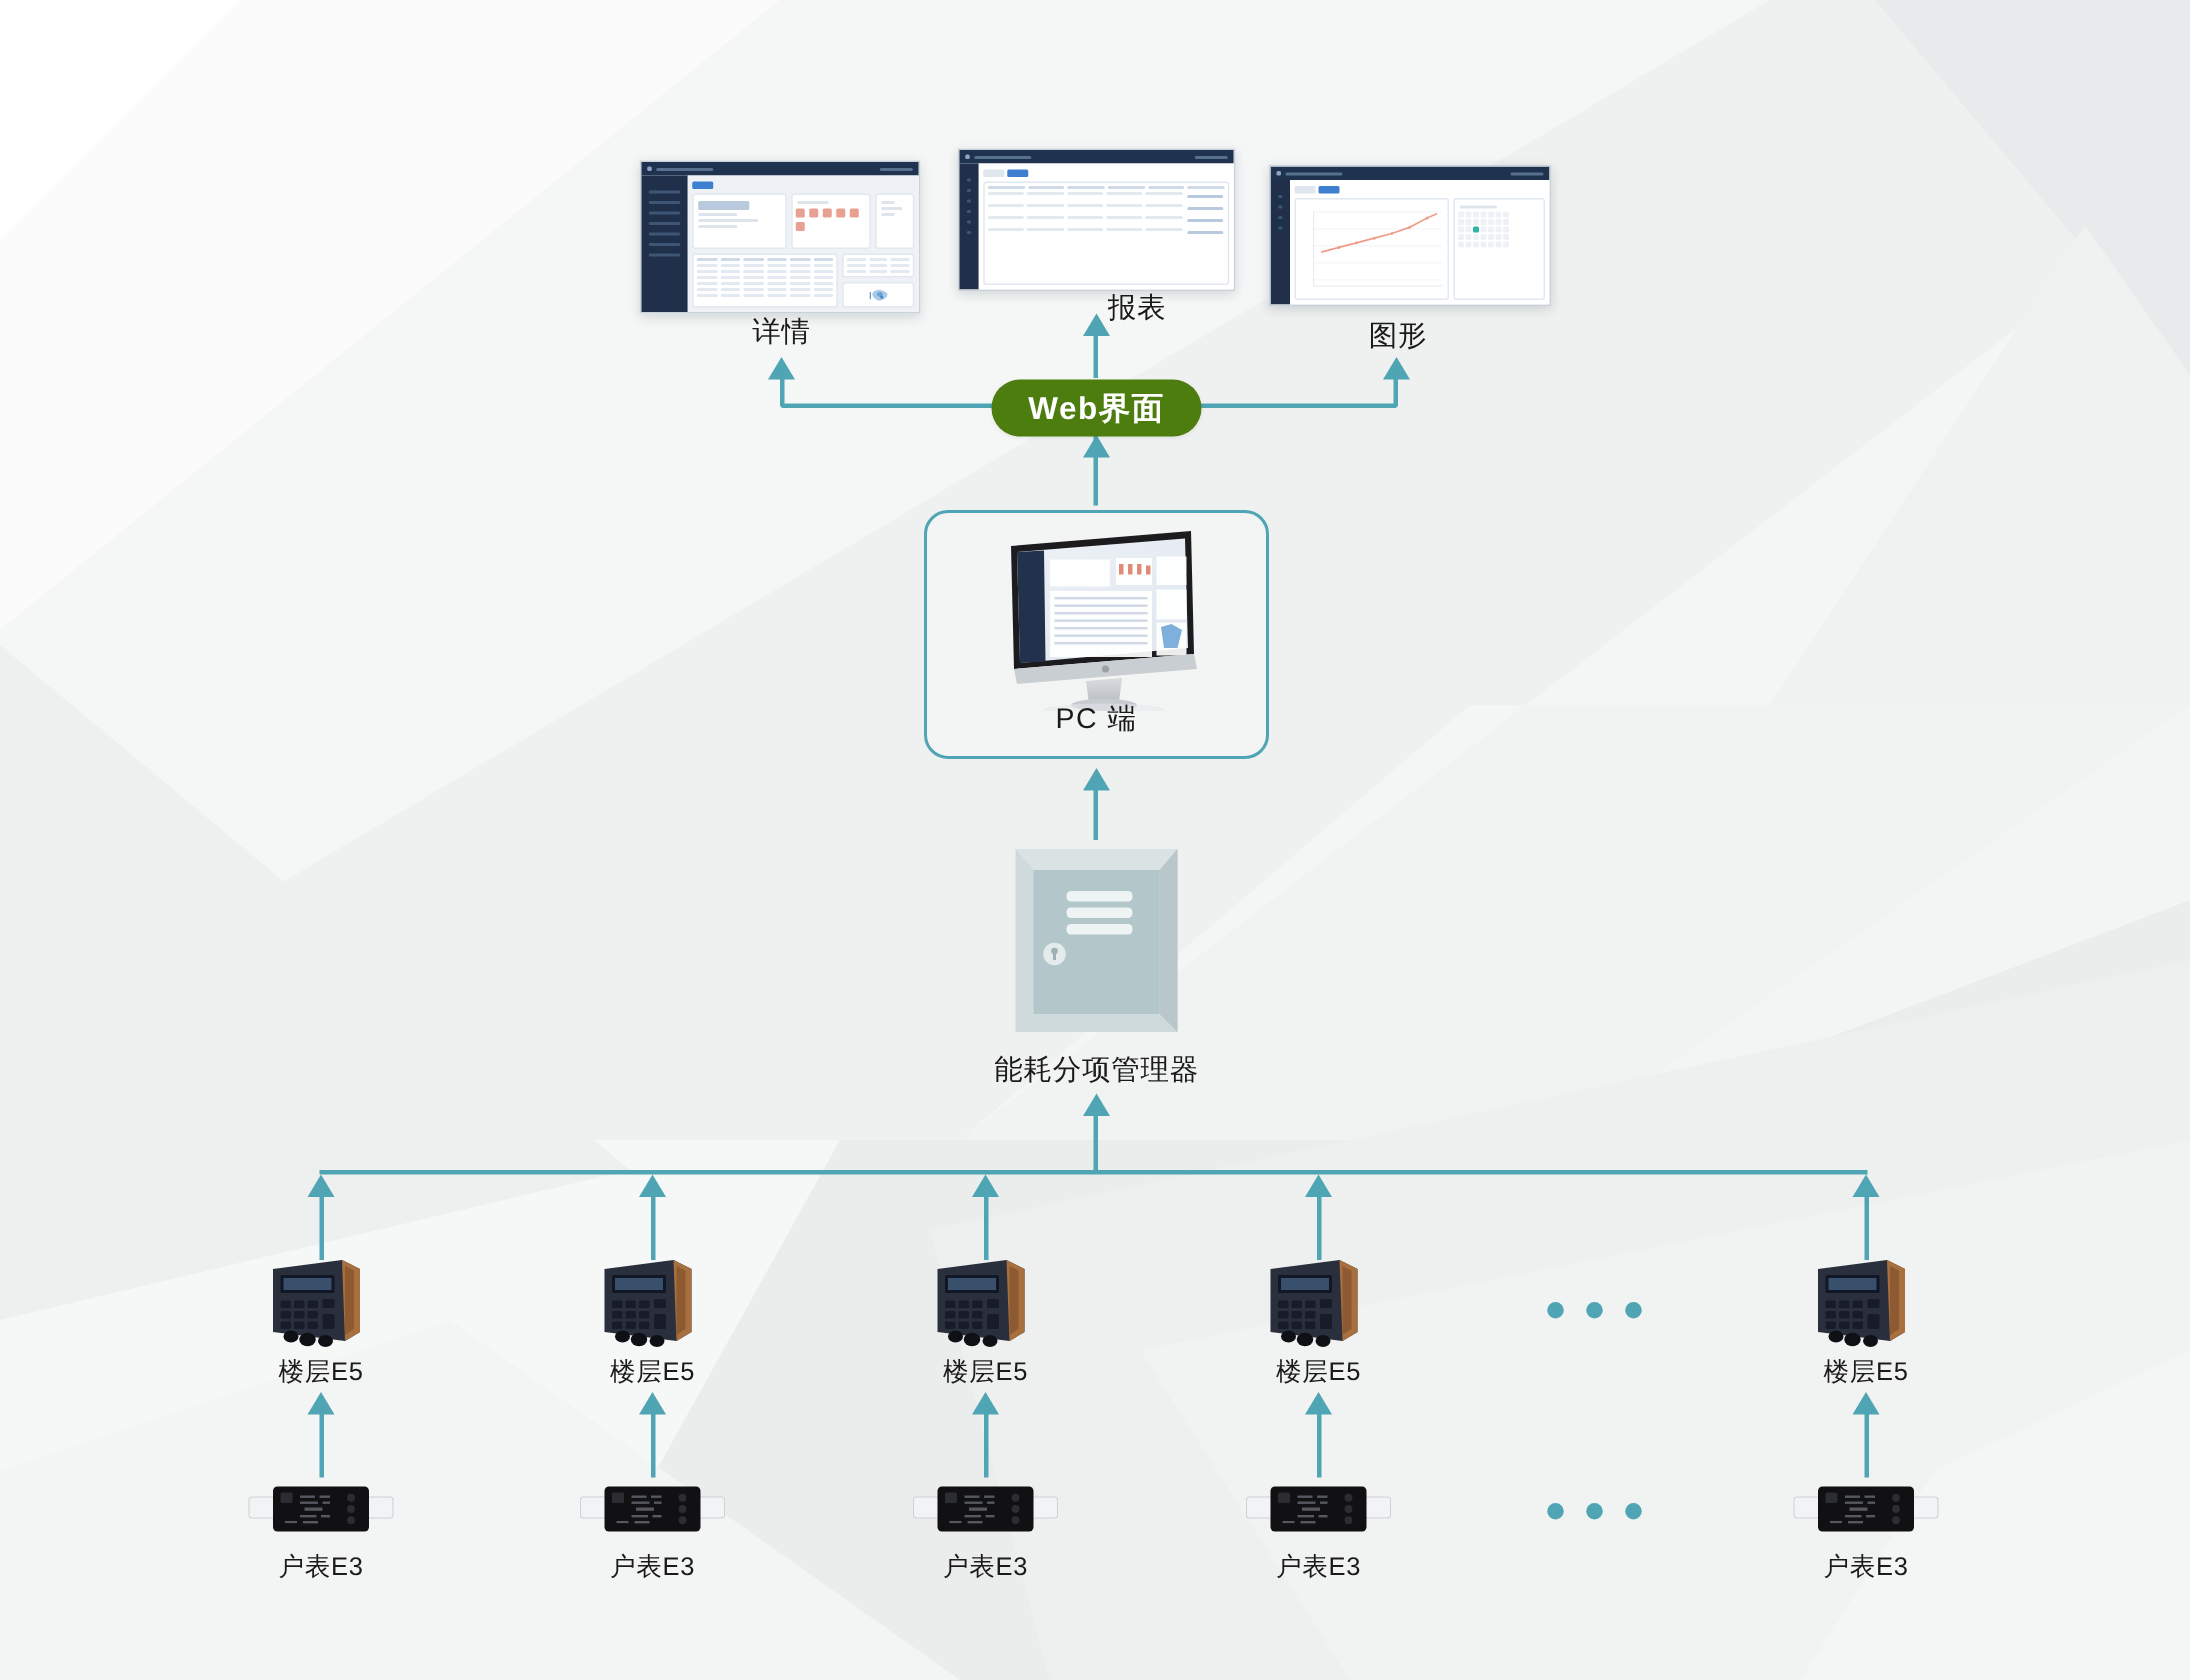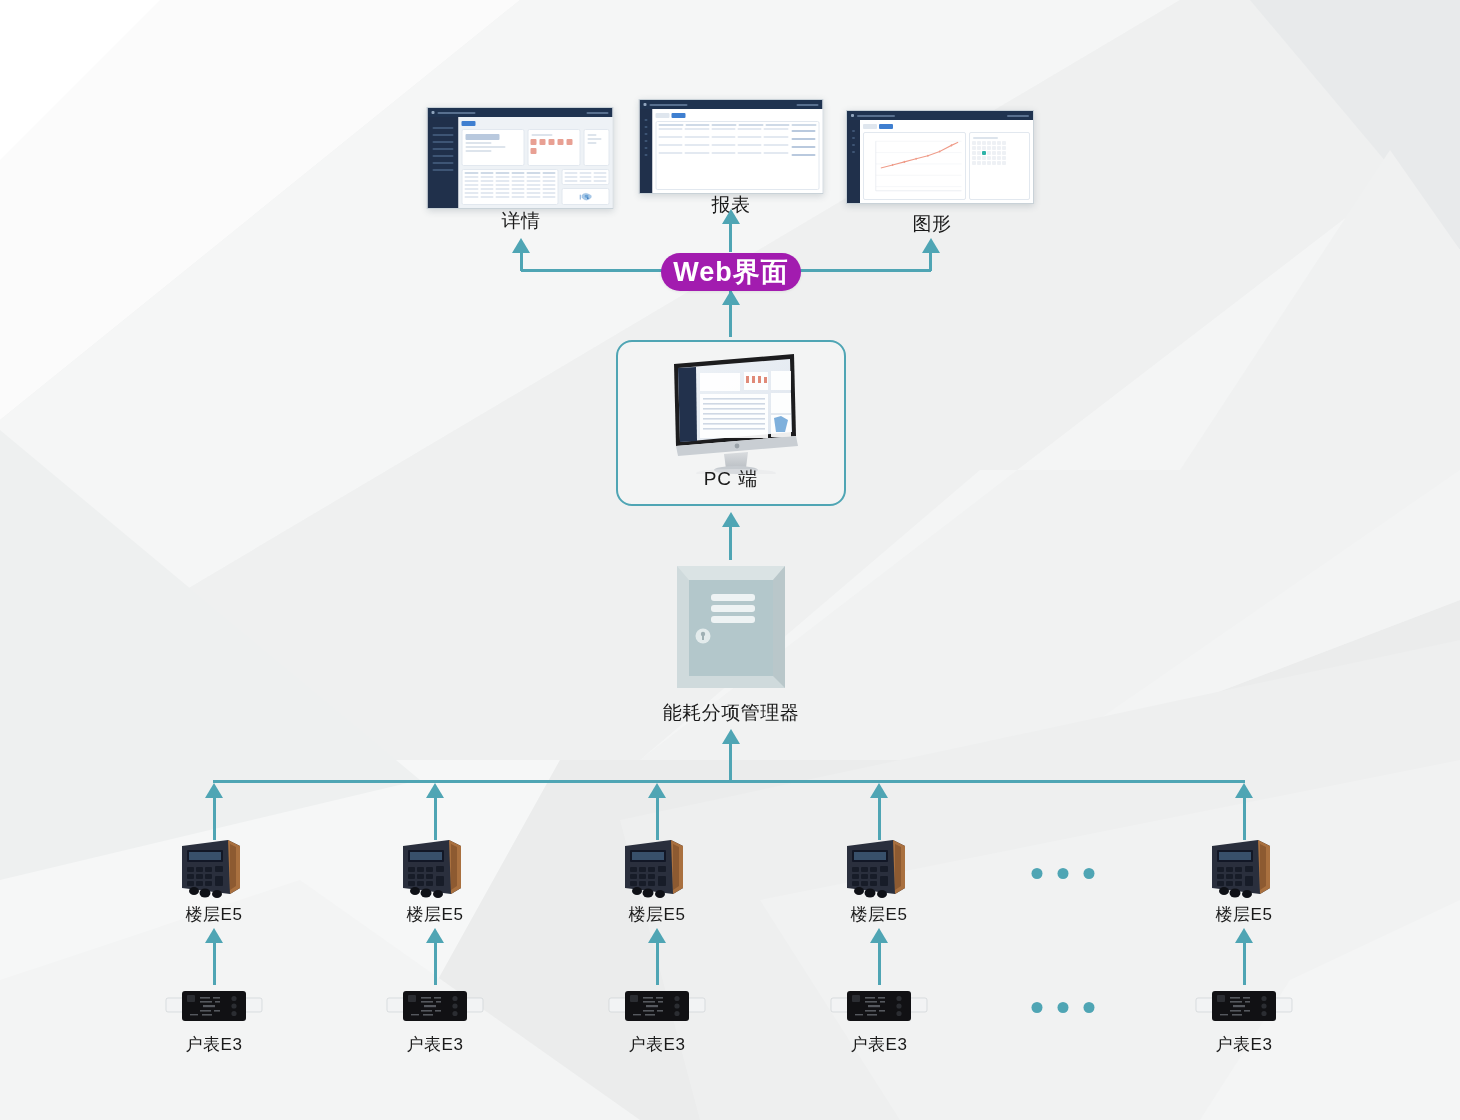--- a/index.html
+++ b/index.html
@@ -28,22 +28,22 @@
   .arrow-up{
     position:absolute;width:0;height:0;
     border-left:9px solid transparent;border-right:9px solid transparent;
     border-bottom:15px solid #4fa5b4;transform:translateX(-50%);
   }
   .dots{position:absolute;display:flex;gap:15px;transform:translateX(-50%);}
   .dots i{display:block;width:11px;height:11px;border-radius:50%;background:#4fa5b4;}
 
   
   .pill{
-    position:absolute;background:#a21caf;color:#fff;border-radius:22px;
-    font-size:27px;font-weight:bold;letter-spacing:1px;
+    position:absolute;background:#4d7c0f;color:#fff;border-radius:22px;
+    font-size:21px;font-weight:bold;letter-spacing:1px;
     display:flex;align-items:center;justify-content:center;
     transform:translateX(-50%);box-shadow:0 1px 3px rgba(0,0,0,.07);
   }
 
   
   .pcbox{
     position:absolute;border:2px solid #4fa5b4;border-radius:16px;
     transform:translateX(-50%);background:rgba(255,255,255,.28);
   }
   .pclabel{
@@ -325,21 +325,21 @@
               <u></u>
               <u></u>
               <u></u>
               <u></u>
               <u class="ln bl" style="height:2px;"></u>
             </div>
         </div>
       </div>
     </div>
   </div>
-  <div class="label" style="left:731px;top:192px;">报表</div>
+  <div class="label" style="left:758px;top:192px;">报表</div>
 
   <div class="shot" style="left:940px;top:110px;width:186px;height:92px;">
     <div class="topbar">
       <div class="tb-dot"></div>
       <div class="tb-t"></div>
       <div class="tb-r"></div>
     </div>
     <div class="body">
       <div class="sidenav" style="width:7%;">
         <span></span>

